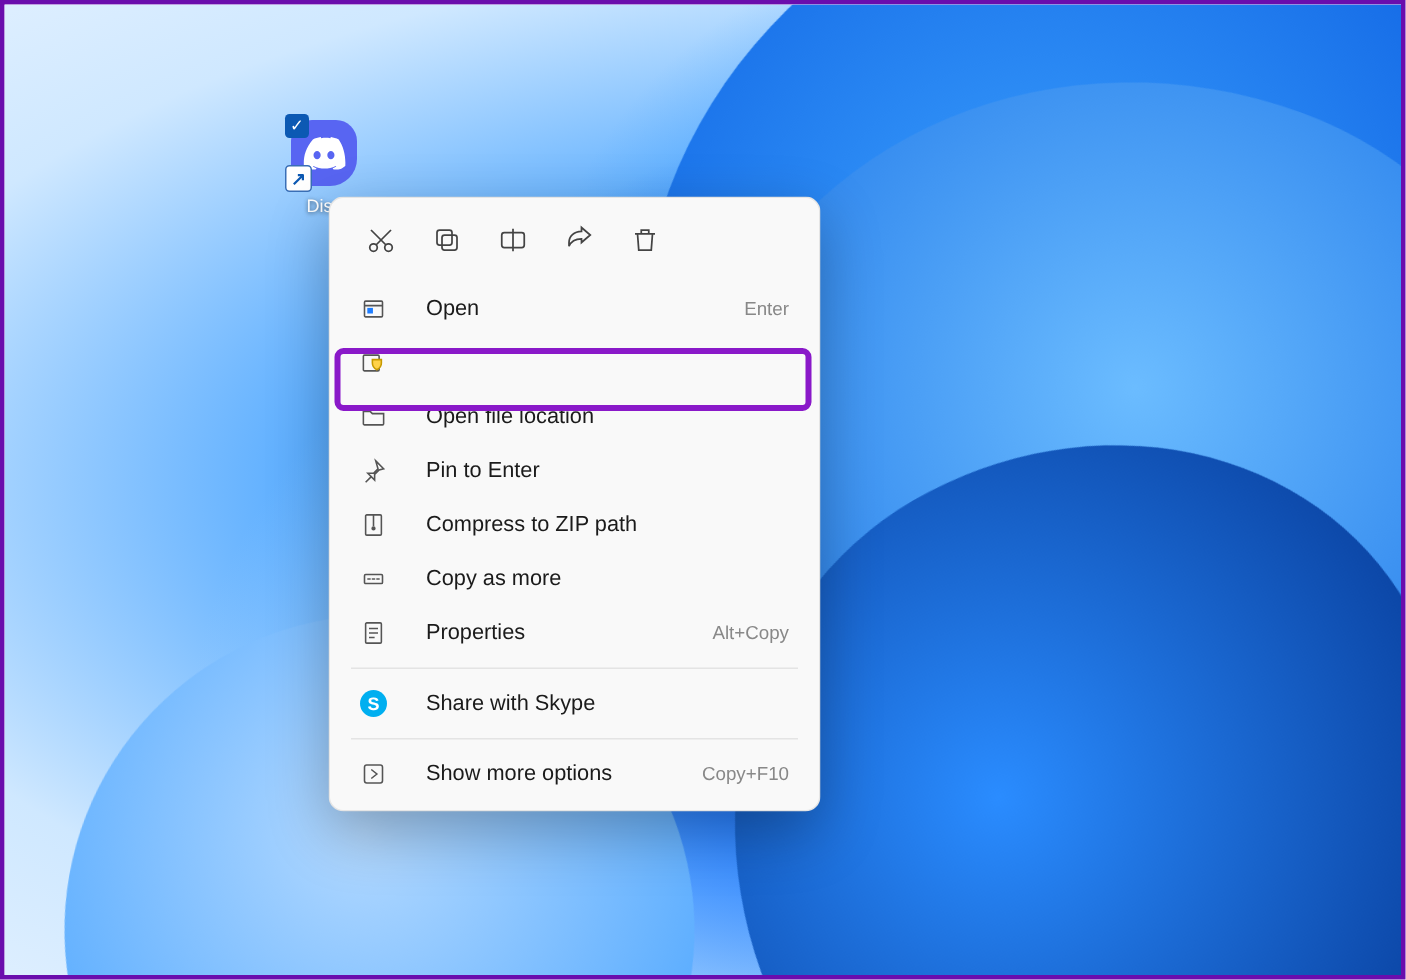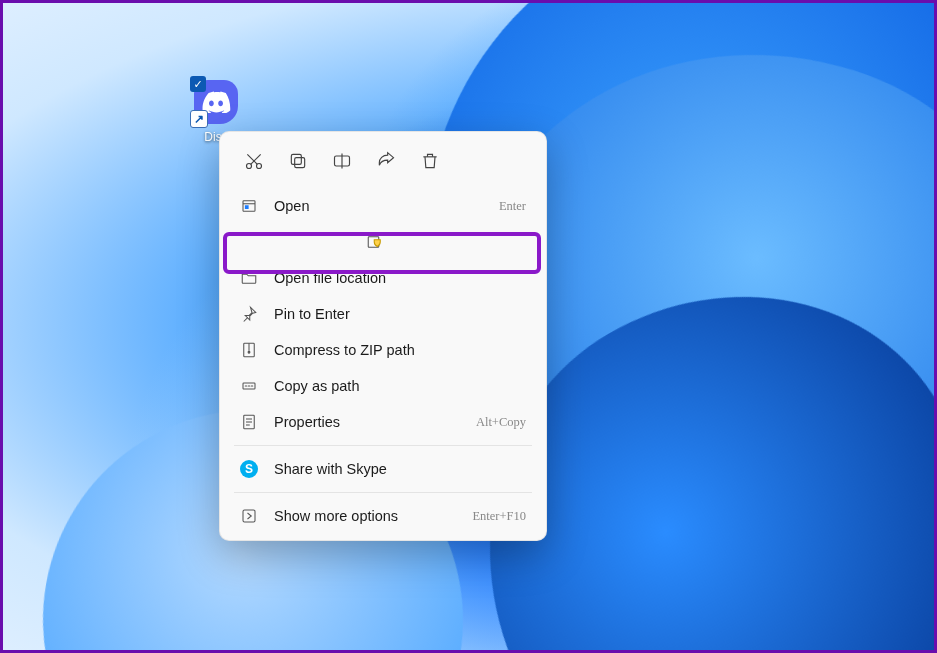--- a/index.html
+++ b/index.html
@@ -94,33 +94,32 @@
   }
   .action-btn {
     width: 40px; height: 36px; border-radius: 6px;
     display: flex; align-items: center; justify-content: center;
     color: #3a3a3a;
   }
   .action-btn svg { width: 20px; height: 20px; stroke: #444; stroke-width: 1.4; fill: none; }
 
   .menu-list { list-style: none; margin: 0; padding: 0; }
   .menu-item {
-    display: flex; align-items: center; gap: 16px;
+    display: flex; align-items: center; gap: 26px;
     padding: 9px 14px; border-radius: 6px;
     position: relative;
-    justify-content: center;
   }
   .menu-item .mi-icon {
     width: 18px; height: 18px; flex: 0 0 18px;
     display: flex; align-items: center; justify-content: center;
     color: #4a4a4a;
   }
   .menu-item .mi-icon svg { width: 18px; height: 18px; stroke: #555; stroke-width: 1.4; fill: none; }
   .menu-item .mi-label { flex: 1; }
-  .menu-item .mi-accel { color: #888; font-size: 12.5px; font-family: Liberation Serif, serif; }
+  .menu-item .mi-accel { color: #888; font-size: 12.5px; }
   .sep { height: 1px; background: #e4e4e4; margin: 5px 8px; }
 
   .highlight-box {
     position: absolute;
     border: 4px solid #8a19c9;
     border-radius: 6px;
     left: 3px; top: 100px; width: 318px; height: 42px;
     pointer-events: none;
   }
 
@@ -250,21 +249,21 @@
       <span class="mi-label">Compress to ZIP path</span>
       <span class="mi-accel"></span>
     </li>
     <li class="menu-item">
       <span class="mi-icon">
         <svg viewBox="0 0 24 24">
             <rect x="4" y="8" width="16" height="8" rx="1"></rect>
             <path d="M7 12h2m2 0h2m2 0h2" stroke-linecap="round"></path>
           </svg>
       </span>
-      <span class="mi-label">Copy as path</span>
+      <span class="mi-label">Copy as more</span>
       <span class="mi-accel"></span>
     </li>
     <li class="menu-item">
       <span class="mi-icon">
         <svg viewBox="0 0 24 24">
             <rect x="5" y="3" width="14" height="18" rx="1"></rect>
             <line x1="8" y1="8" x2="16" y2="8"></line>
             <line x1="8" y1="12" x2="16" y2="12"></line>
             <line x1="8" y1="16" x2="13" y2="16"></line>
           </svg>
@@ -290,18 +289,18 @@
 
   <ul class="menu-list">
     <li class="menu-item">
       <span class="mi-icon">
         <svg viewBox="0 0 24 24">
             <rect x="4" y="4" width="16" height="16" rx="2"></rect>
             <path d="M10 8l5 4-5 4"></path>
           </svg>
       </span>
       <span class="mi-label">Show more options</span>
-      <span class="mi-accel">Enter+F10</span>
+      <span class="mi-accel">Copy+F10</span>
     </li>
   </ul>
 
   <div class="highlight-box"></div>
 </div>
 
 </body></html>

